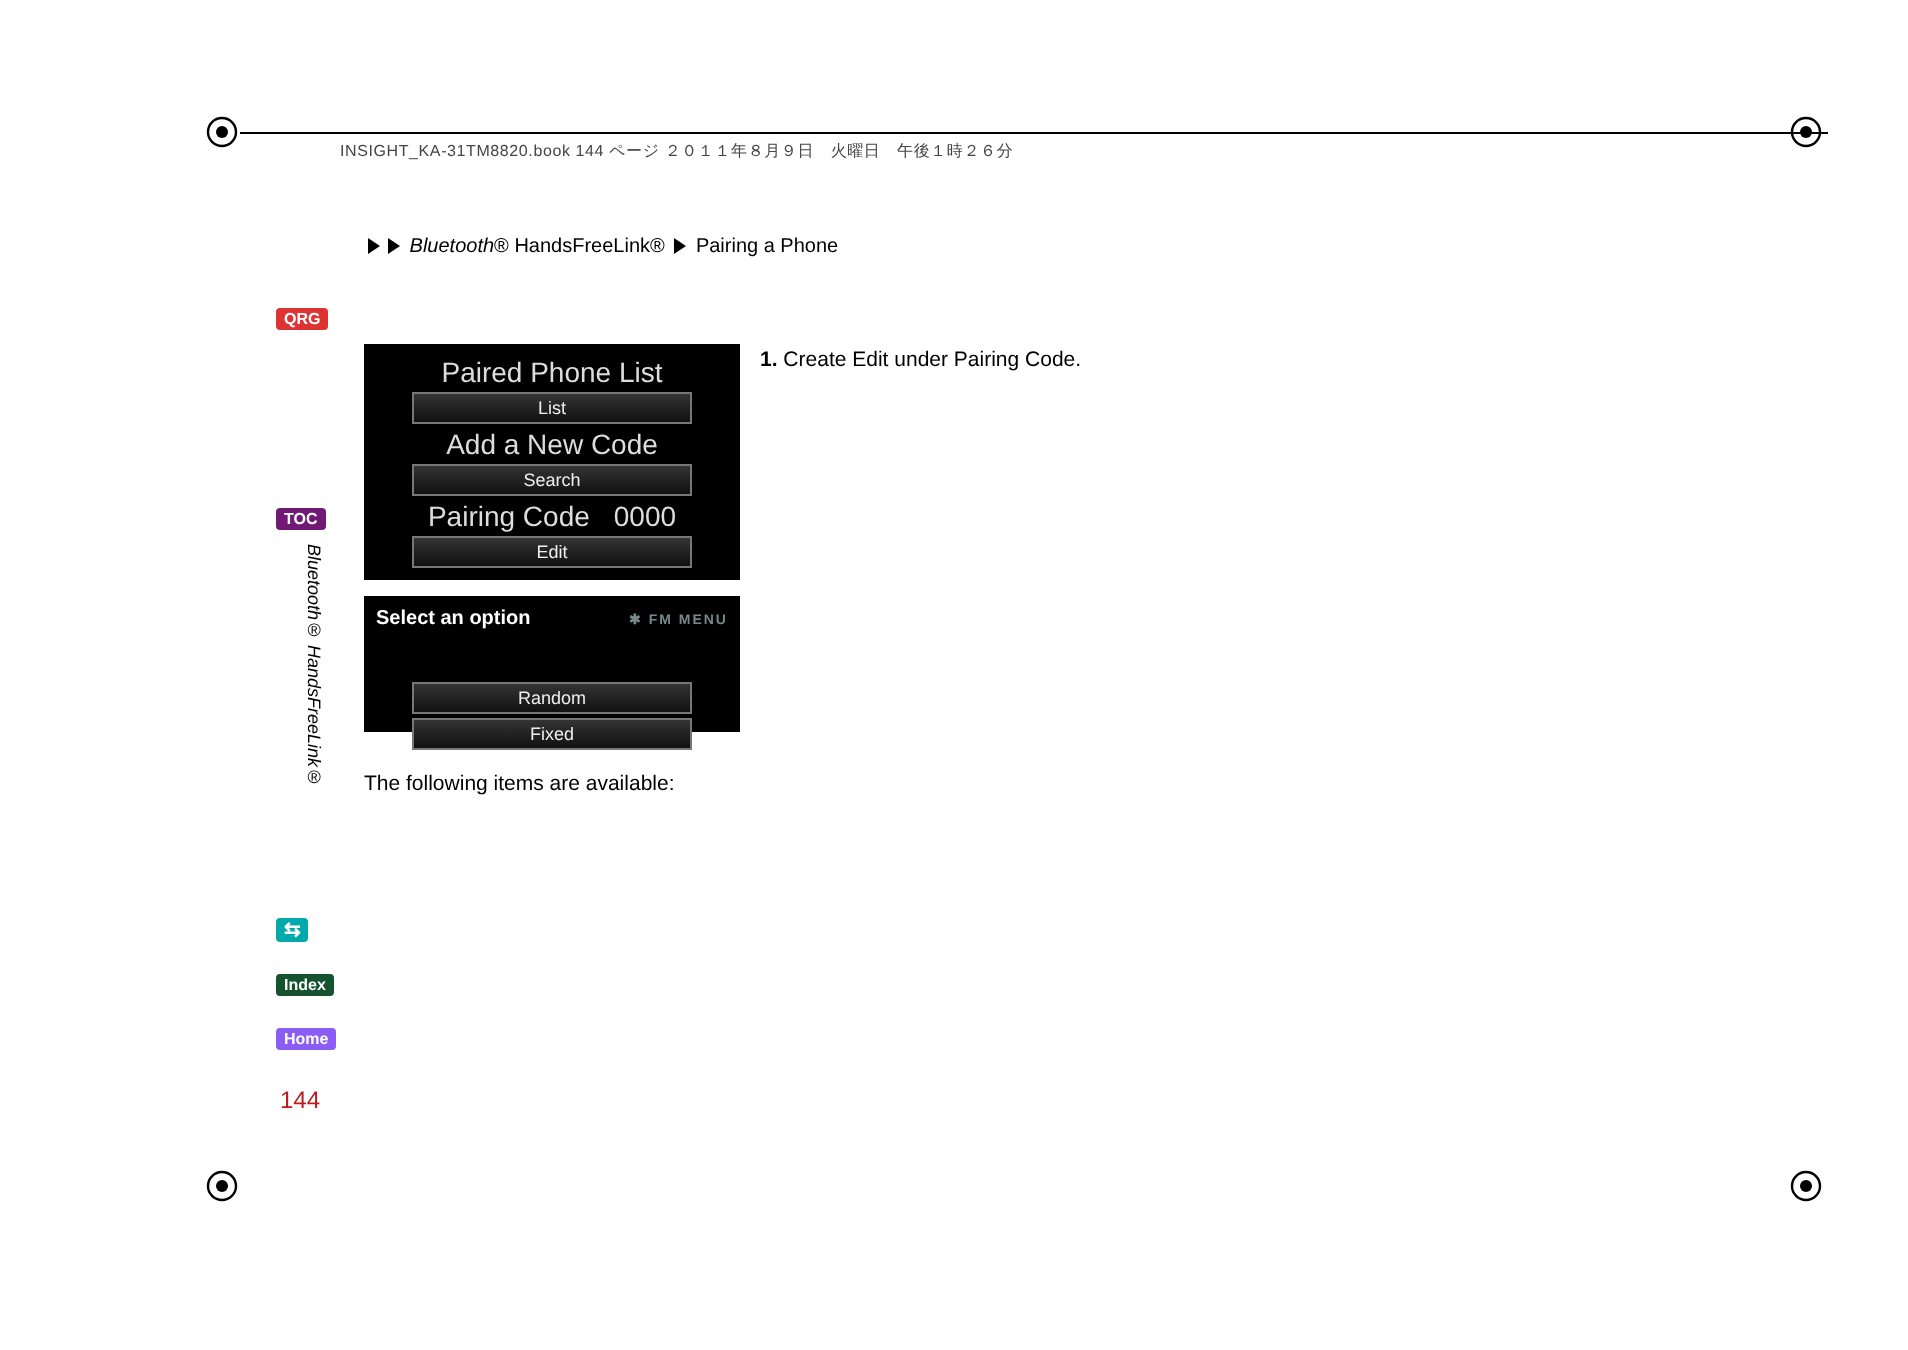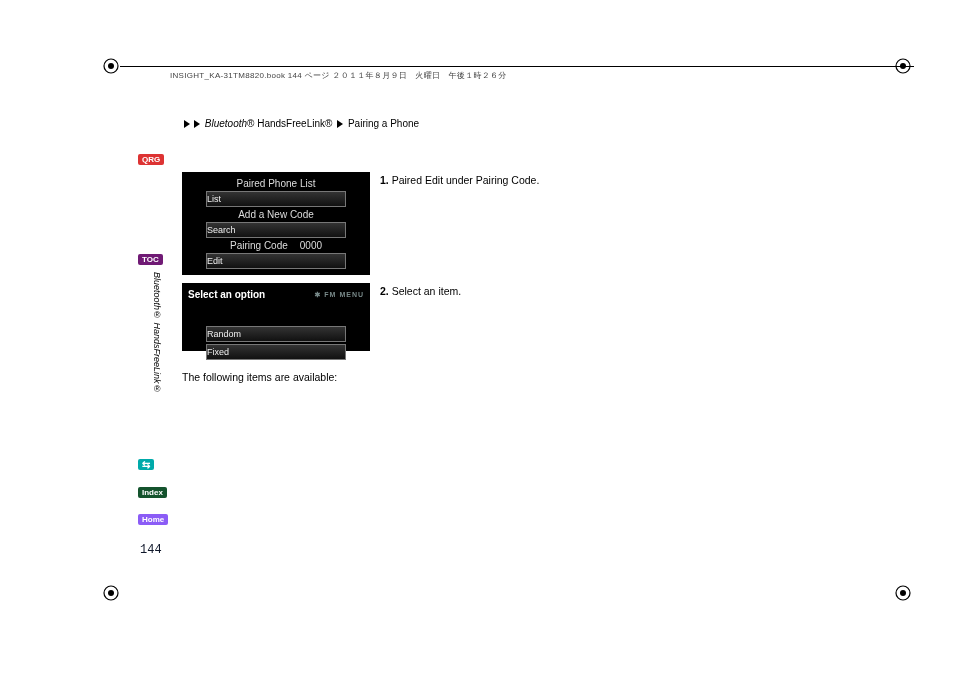--- a/index.html
+++ b/index.html
@@ -130,27 +130,28 @@
     color: #fff;
     font-size: 10px;
     padding: 2px 2px 4px 2px;
     display:flex;
     justify-content: space-between;
     align-items: center;
   }
   .screen .scr-title .bt { font-size:7px; color:#788; letter-spacing:1px;}
   .screen .label {
     text-align:center;
-    font-size:10px;
+    font-size:14px;
     color:#ddd;
     margin-top:2px;
   }
   .screen .btn {
     border:1px solid #777;
     background: linear-gradient(#333,#111);
+    text-align:center;
     padding:2px 0;
     margin:2px 20px;
     font-size:9px;
     color:#eee;
     position:relative;
   }
   .step {
     flex:1;
     font-size: 10.5px;
     padding-top: 2px;
@@ -164,22 +165,21 @@
     list-style: disc;
     margin: 6px 0 0 18px;
     padding: 0;
   }
   .available li { margin-bottom: 14px; }
   .page-num {
     position: absolute;
     left: 140px;
     top: 543px;
     font-size: 12px;
-    color: #0f172a;
-    font-family: Liberation Mono, monospace;
+    color: #b91c1c;
   }
 </style>
 </head>
 <body>
 
 <div class="crop-mark" style="top:55px;left:100px">
   <svg width="22" height="22">
       <circle cx="11" cy="11" r="7" fill="none" stroke="#000" stroke-width="1.2"></circle>
       <circle cx="11" cy="11" r="3" fill="#000"></circle>
     </svg>
@@ -227,37 +227,34 @@
   <div class="row">
     <div class="screen">
       <div class="label">Paired Phone List</div>
       <div class="btn">List</div>
       <div class="label">Add a New Code</div>
       <div class="btn">Search</div>
       <div class="label"><span>Pairing Code</span><span class="code" style="position:static;margin-left:12px">0000</span></div>
       <div class="btn">Edit</div>
     </div>
     <div class="step">
-      <b>1.</b><span> Paired </span><span style="font-weight:500">Edit</span><span> under </span><span style="font-weight:500">Pairing Code</span><span>.</span>
+      <b>1.</b><span> Create </span><span style="font-weight:500">Edit</span><span> under </span><span style="font-weight:500">Pairing Code</span><span>.</span>
     </div>
   </div>
 
   <div class="row">
     <div class="screen" style="height:68px">
       <div class="scr-title">
         <span>Select an option</span>
         <span class="bt">✱ FM    MENU</span>
       </div>
       <div style="height:20px"></div>
       <div class="btn">Random</div>
       <div class="btn">Fixed</div>
     </div>
-    <div class="step">
-      <b>2.</b><span> Select an item.</span>
-    </div>
   </div>
 
   <div class="available">
     <div>The following items are available:</div>
   </div>
 </div>
 
 <div class="page-num">144</div>
 
 </body></html>

